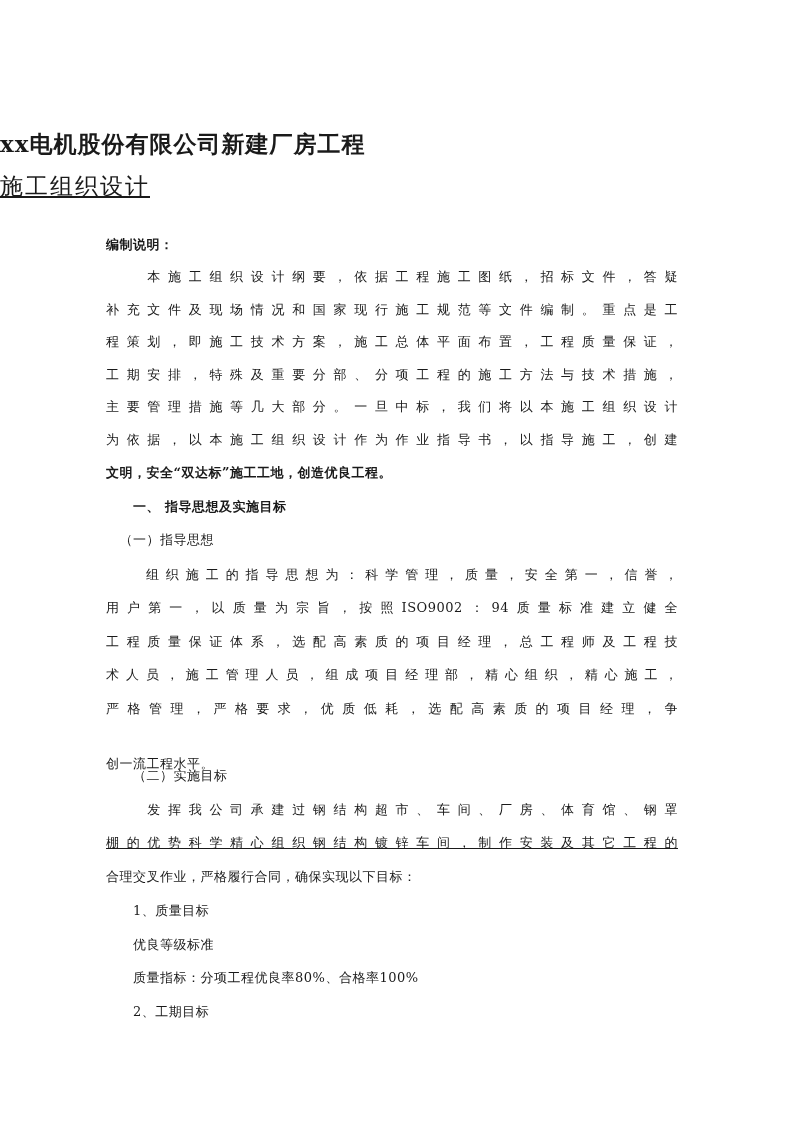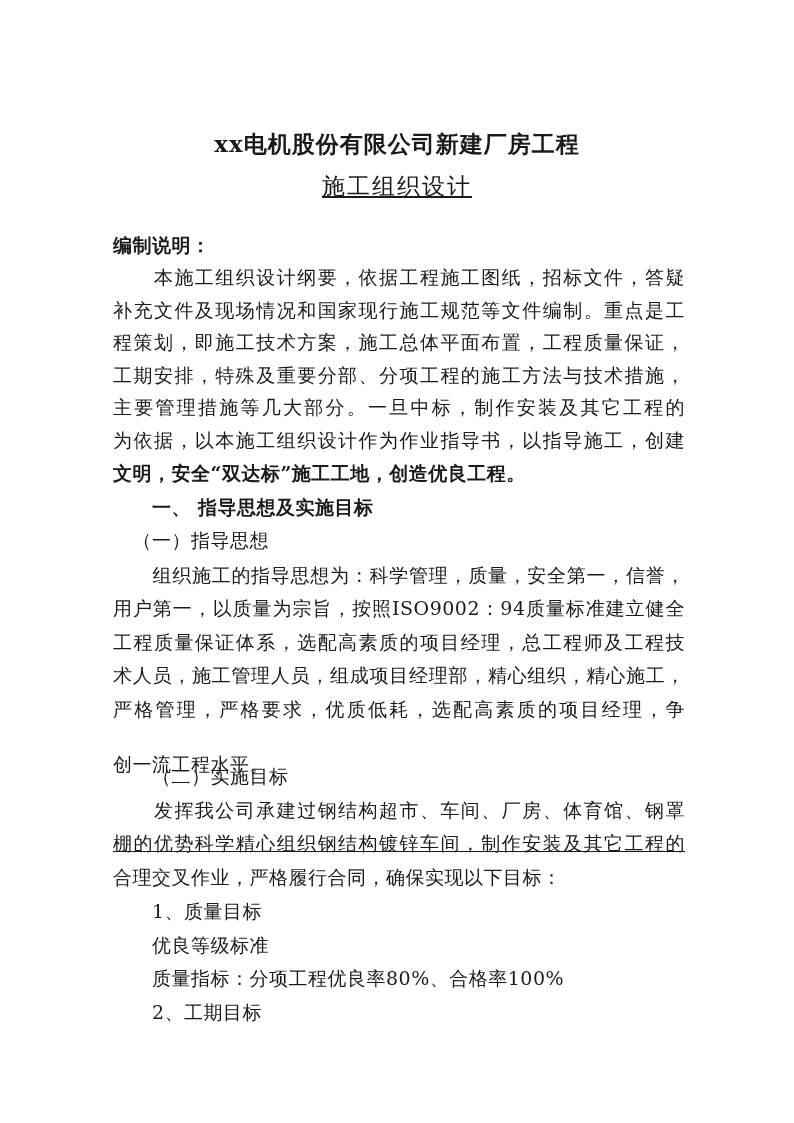--- a/index.html
+++ b/index.html
@@ -1,39 +1,39 @@
 <!DOCTYPE html>
 <html><head>
 <meta charset="utf-8">
 <style>
   html, body { margin: 0; padding: 0; background: #ffffff; }
   body { width: 794px; height: 1123px; position: relative; overflow: hidden;
          font-family: "DejaVu Serif", "Liberation Serif", serif; color: #1a1a1a; }
-  .title { position: absolute; left: 0; width: 794px; text-align: center; font-size: 23px; }
+  .title { position: absolute; left: 0; width: 794px; text-align: left; font-size: 23px; }
   .t1 { top: 129px; font-weight: bold; letter-spacing: 1px; }
   .t2 { top: 171px; letter-spacing: 2px; text-decoration: underline; }
-  .line { position: absolute; left: 113px; width: 572px; font-size: 19px; line-height: 26px;
+  .line { position: absolute; left: 106px; width: 572px; font-size: 13px; line-height: 26px;
           white-space: nowrap; text-align: justify; text-align-last: justify; letter-spacing: 0.5px; }
   .nj { text-align-last: left; }
   .bold { font-weight: bold; }
 </style>
 </head>
 <body>
 
 <div>
   <div class="title t1">xx电机股份有限公司新建厂房工程</div>
   <div class="title t2">施工组织设计</div>
 
   <div class="line nj bold" style="top:232px;">编制说明：</div>
 
   <div class="line" style="top:264px;">　　本施工组织设计纲要，依据工程施工图纸，招标文件，答疑</div>
   <div class="line" style="top:297px;">补充文件及现场情况和国家现行施工规范等文件编制。重点是工</div>
   <div class="line" style="top:329px;">程策划，即施工技术方案，施工总体平面布置，工程质量保证，</div>
   <div class="line" style="top:362px;">工期安排，特殊及重要分部、分项工程的施工方法与技术措施，</div>
-  <div class="line" style="top:394px;">主要管理措施等几大部分。一旦中标，制作安装及其它工程的</div>
+  <div class="line" style="top:394px;">主要管理措施等几大部分。一旦中标，我们将以本施工组织设计</div>
   <div class="line" style="top:427px;">为依据，以本施工组织设计作为作业指导书，以指导施工，创建</div>
   <div class="line nj" style="top:460px;font-weight:bold;">文明，安全“双达标”施工工地，创造优良工程。</div>
   <div class="line nj bold" style="top:494px;">　　一、 指导思想及实施目标</div>
   <div class="line nj" style="top:527px;">　（一）指导思想</div>
   <div class="line" style="top:562px;">　　组织施工的指导思想为：科学管理，质量，安全第一，信誉，</div>
   <div class="line" style="top:595px;">用户第一，以质量为宗旨，按照ISO9002：94质量标准建立健全</div>
   <div class="line" style="top:629px;">工程质量保证体系，选配高素质的项目经理，总工程师及工程技</div>
   <div class="line" style="top:662px;">术人员，施工管理人员，组成项目经理部，精心组织，精心施工，</div>
   <div class="line" style="top:696px;">严格管理，严格要求，优质低耗，选配高素质的项目经理，争</div>
   <div class="line nj" style="top:729px;margin-top:22px;">创一流工程水平。</div>

